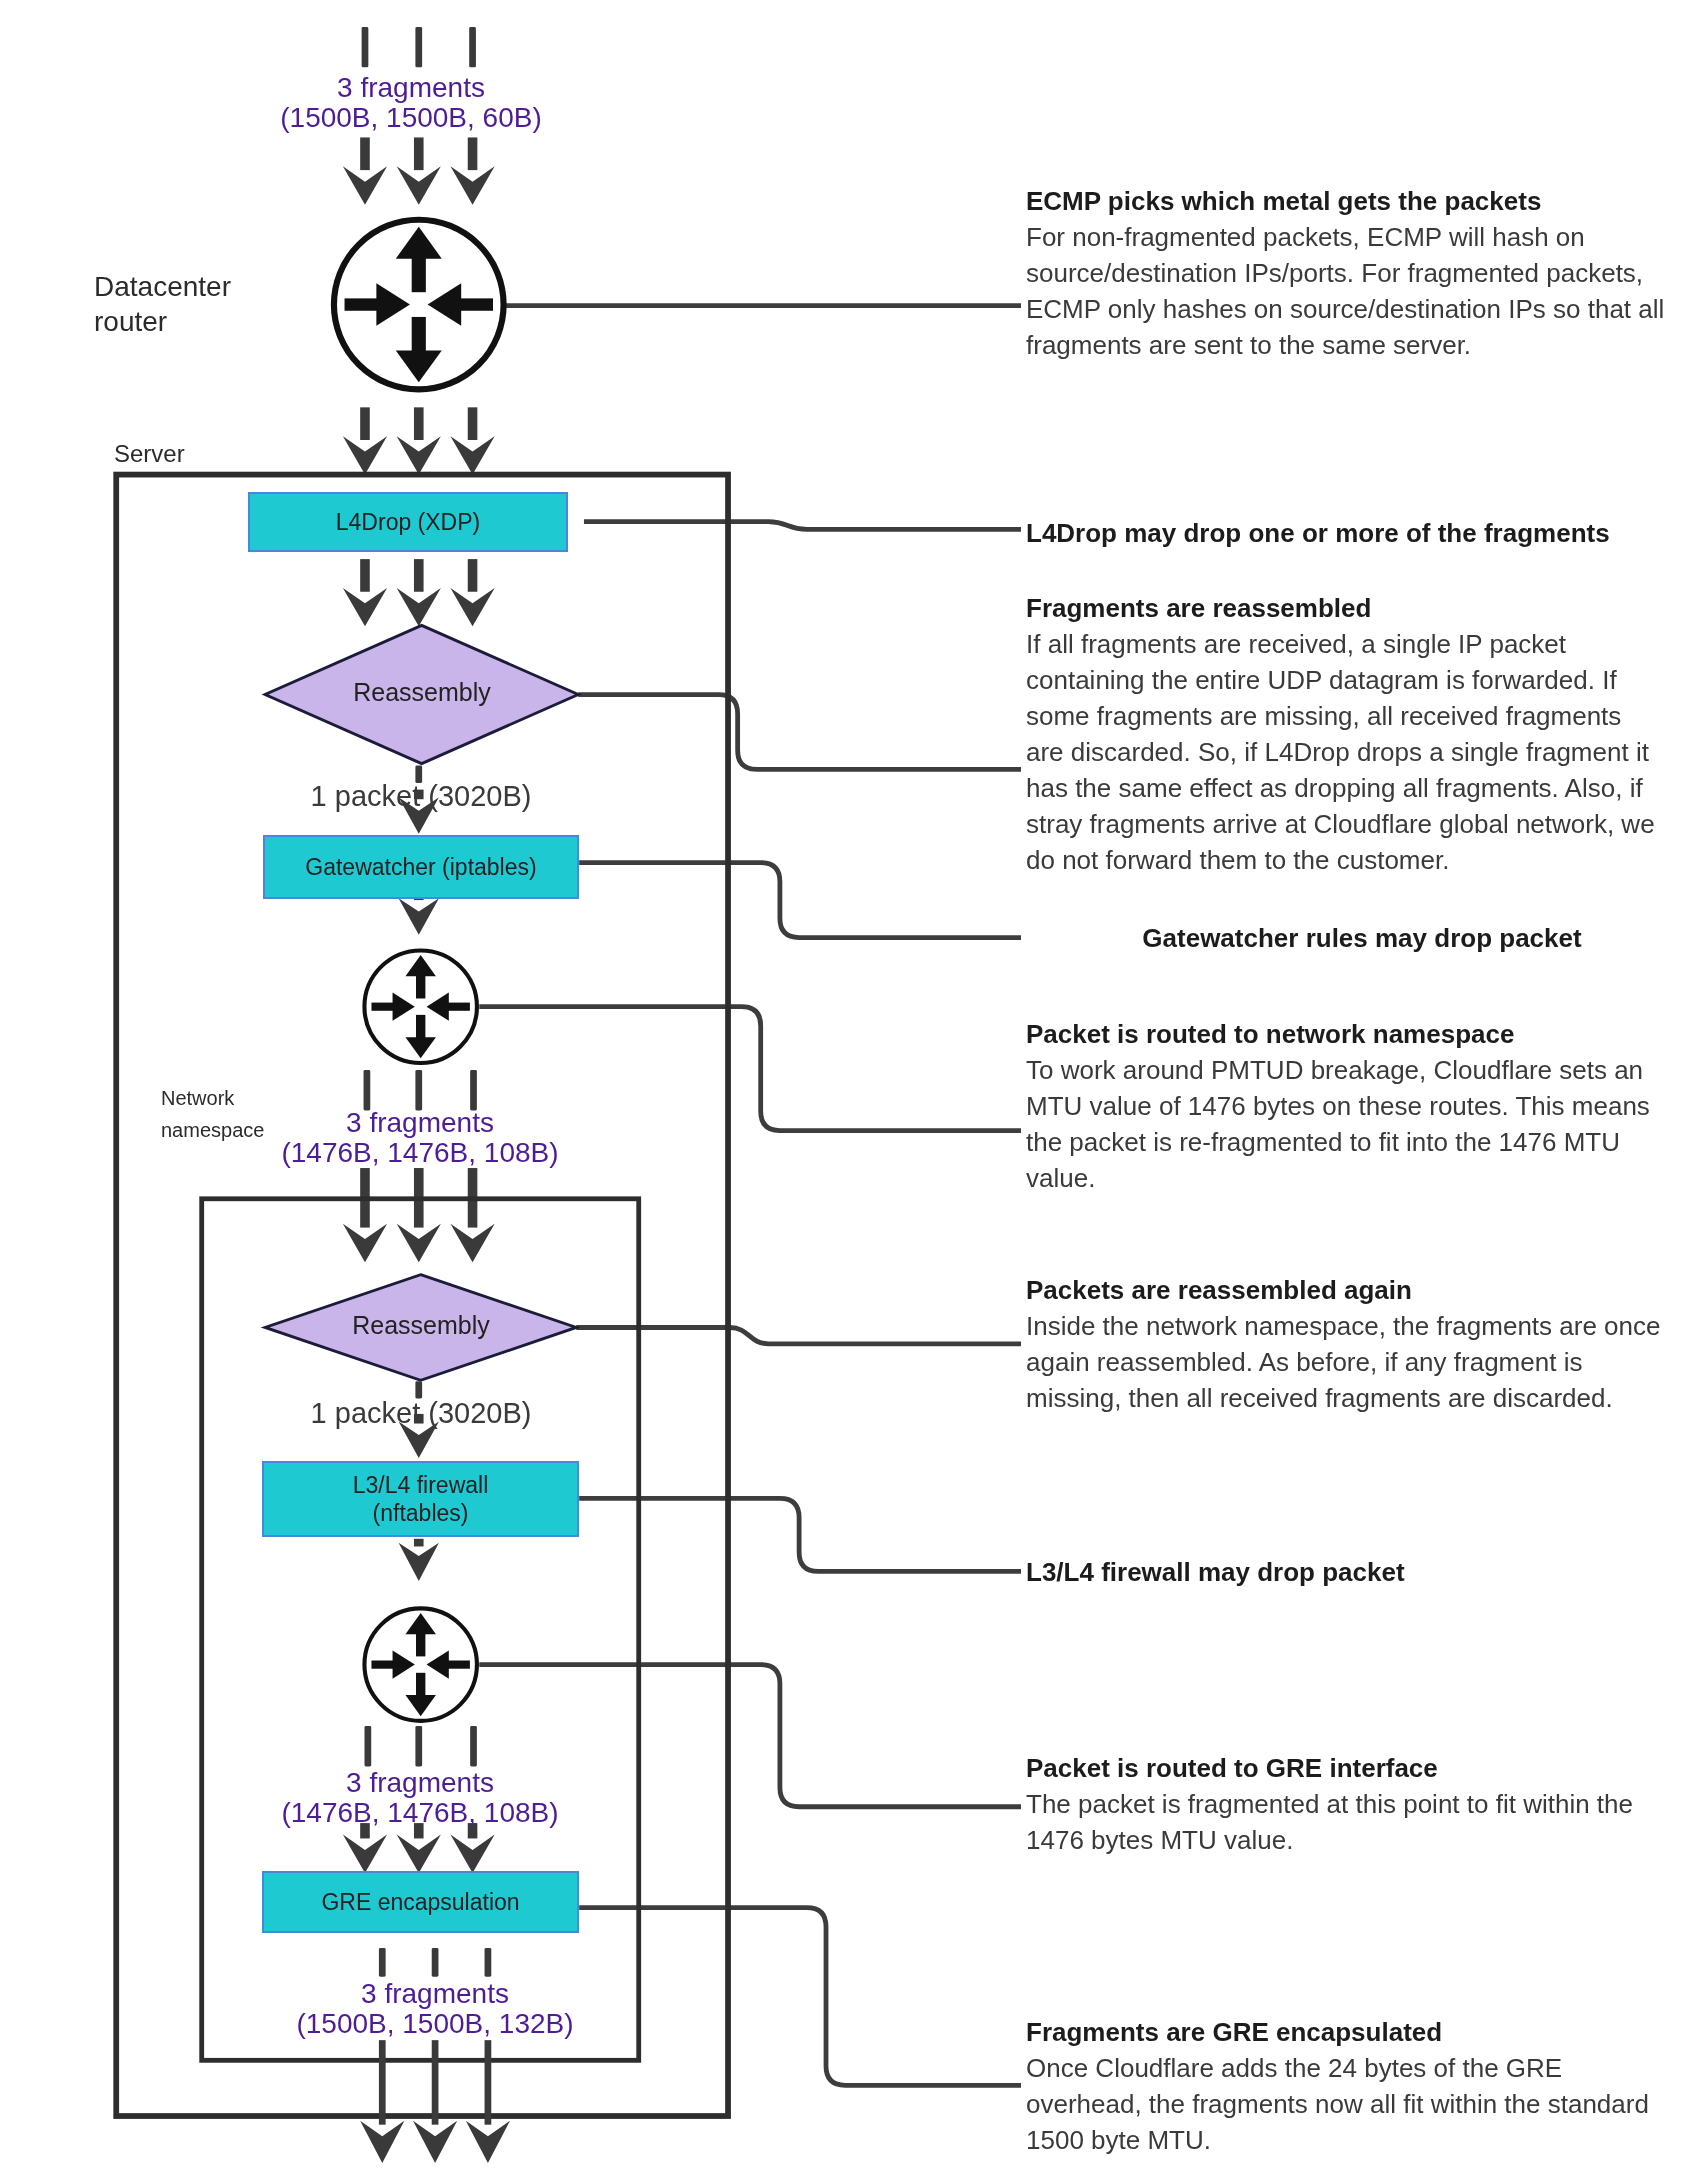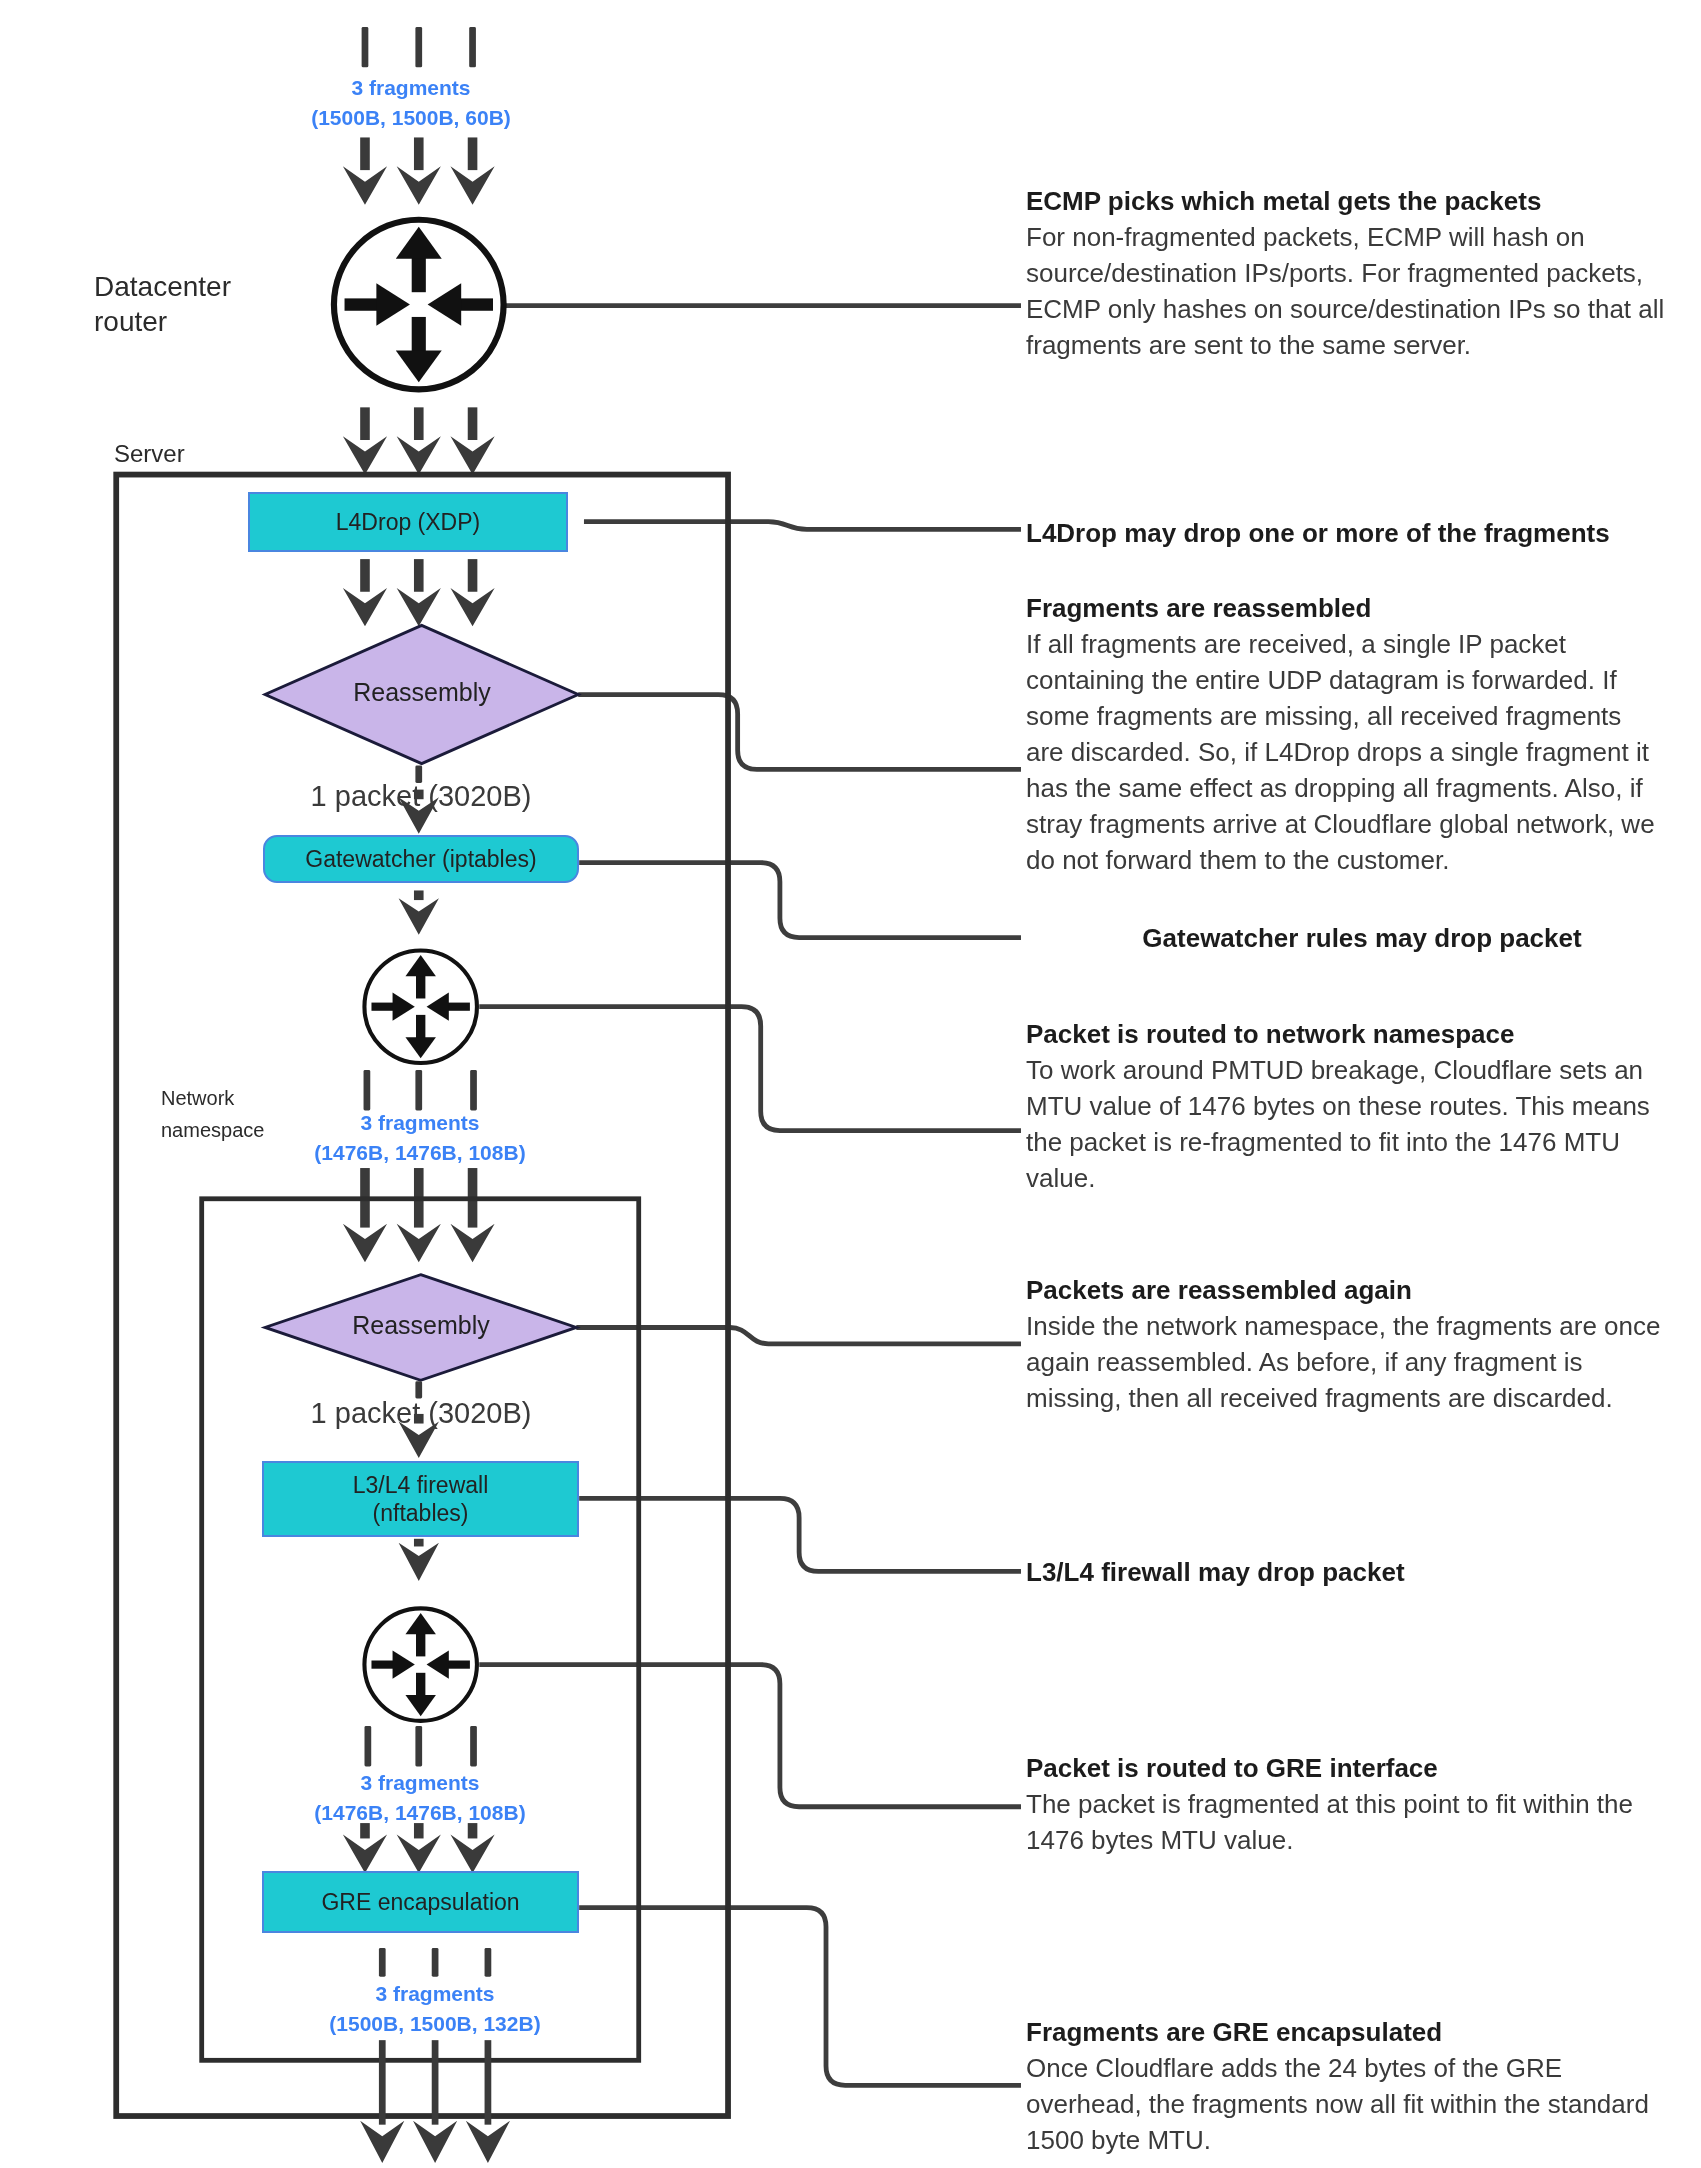--- a/index.html
+++ b/index.html
@@ -8,21 +8,21 @@
     font-family:"Liberation Sans","DejaVu Sans",sans-serif;color:#3a3a3a;
   }
   #diagram-svg{position:absolute;left:0;top:0;}
   .abs{position:absolute;}
   .node{
     position:absolute;background:#1ec9d2;border:2.9px solid #4a86e0;
     display:flex;align-items:center;justify-content:center;text-align:center;
     font-size:23px;line-height:28px;color:#222222;box-sizing:border-box;white-space:pre-line;
   }
   .dlabel{position:absolute;text-align:center;font-size:25px;color:#222222;}
-  .fraglabel{position:absolute;text-align:center;font-size:21px;line-height:30px;color:#3b82f6;font-weight:bold;}
+  .fraglabel{position:absolute;text-align:center;font-size:28px;line-height:30px;color:#4c1d95;}
   .packet{position:absolute;text-align:center;font-size:29px;color:#3a3a3a;}
   .sideLabel{position:absolute;font-size:24px;color:#2b2b2b;white-space:pre-line;}
   .routerLabel{position:absolute;text-align:left;font-size:28px;line-height:35px;color:#2b2b2b;white-space:pre-line;}
   .annot{position:absolute;left:1026px;width:672px;font-size:26px;line-height:36px;}
   .annot .h{font-weight:bold;color:#1c1c1c;}
   .annot .b{color:#3a3a3a;white-space:pre-line;}
 </style>
 </head>
 <body>
 
@@ -182,21 +182,21 @@
 router</div>
 
   <div class="sideLabel" style="left:114px;top:440px;">Server</div>
 
   <div class="node" style="left:248px;top:492px;width:320px;height:60px;">L4Drop (XDP)</div>
 
   <div class="dlabel" style="left:326px;top:678px;width:192px;">Reassembly</div>
 
   <div class="packet" style="left:277px;top:780px;width:288px;">1 packet (3020B)</div>
 
-  <div class="node" style="left:263px;top:835px;width:316px;height:48px;border-radius:14px;">Gatewatcher (iptables)</div>
+  <div class="node" style="left:263px;top:835px;width:316px;height:64px;">Gatewatcher (iptables)</div>
 
   <div class="sideLabel" style="left:161px;top:1082px;line-height:32px;font-size:20px;">Network
 namespace</div>
 
   <div class="fraglabel abs" style="left:247px;top:1108px;width:346px;">
     <div>3 fragments</div>
     <div>(1476B, 1476B, 108B)</div>
   </div>
 
   <div class="dlabel" style="left:325px;top:1311px;width:192px;">Reassembly</div>

